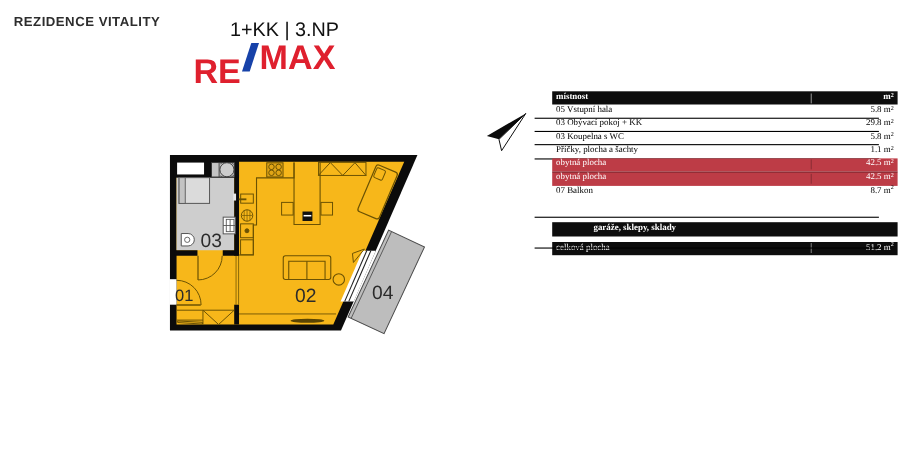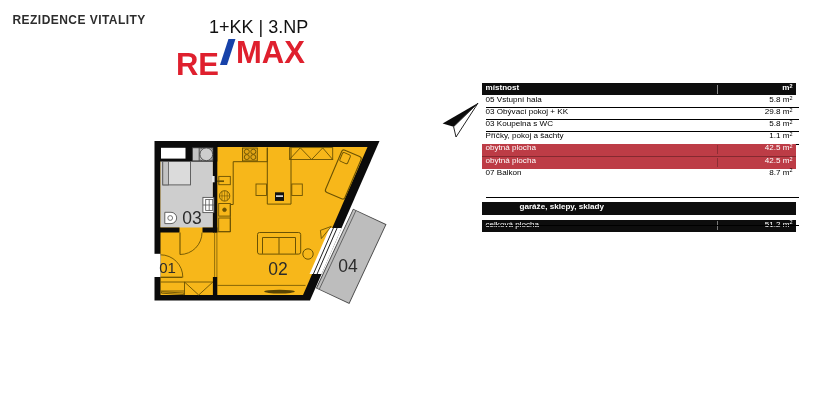--- a/index.html
+++ b/index.html
@@ -5,21 +5,21 @@
   html,body{margin:0;padding:0;background:#ffffff;}
   .page{position:relative;width:832px;height:413px;background:#fff;overflow:hidden;
         font-family:"Liberation Sans",sans-serif;}
   .abs{position:absolute;}
   .title{left:12.5px;top:14px;font-size:12px;font-weight:bold;color:#2d2d2d;letter-spacing:0.45px;line-height:12.5px;}
   .unit{left:209px;top:21px;font-size:18px;font-weight:normal;color:#111;line-height:12.5px;}
   .logo-re{left:175.9px;top:36.8px;font-size:31px;font-weight:bold;color:#DF202E;line-height:31px;margin-top:12px;}
   .logo-max{left:236px;top:36.8px;font-size:31px;font-weight:bold;color:#DF202E;line-height:31px;}
   .logo-slash{left:219.6px;top:39.2px;width:7.2px;height:26px;background:#1742A9;transform:skewX(-18deg);transform-origin:0 100%;}
   
-  .tbl-row{position:absolute;left:482px;width:313.5px;height:12.1px;font-size:8.1px;color:#000;}
+  .tbl-row{position:absolute;left:502px;width:313.5px;height:12.1px;font-size:8.1px;color:#000;font-family:Liberation Serif, serif;}
   .tbl-row .lbl{position:absolute;left:3.5px;top:-1.2px;line-height:12.1px;white-space:nowrap;}
   .tbl-row .val{position:absolute;right:3px;top:-1.2px;line-height:12.1px;white-space:nowrap;}
   .dark{background:#0d0d0d;color:#fff;}
   .red{background:#BD3C46;color:#fff;}
   .sup{font-size:5.5px;position:relative;top:-2.2px;}
   .sep{position:absolute;left:485.5px;width:313.5px;height:1px;background:#000;}
   .coldiv{position:absolute;left:235px;top:1.5px;width:1px;height:9px;}
 </style>
 </head>
 <body>
@@ -53,21 +53,21 @@
     </div>
   <div class="sep" style="top:119.3px;"></div>
 
   <div class="tbl-row" style="top:119.3px;text-align:right;">
       <span class="lbl">03 Koupelna s WC</span>
       <span class="val">5.8 m<span class="sup">2</span></span>
     </div>
   <div class="sep" style="top:131.4px;"></div>
 
   <div class="tbl-row" style="top:131.4px;">
-      <span class="lbl">Příčky, pokoj a šachty</span>
+      <span class="lbl">Příčky, plocha a šachty</span>
       <span class="val">1.1 m<span class="sup">2</span></span>
     </div>
   <div class="sep" style="top:143.5px;"></div>
 
   <div class="tbl-row red" style="top:143.5px;">
       <span class="lbl">obytná plocha</span>
       <span class="val">42.5 m<span class="sup">2</span></span>
     <span class="coldiv" style="background:rgba(0,0,0,0.25);"></span>
     </div>
 

